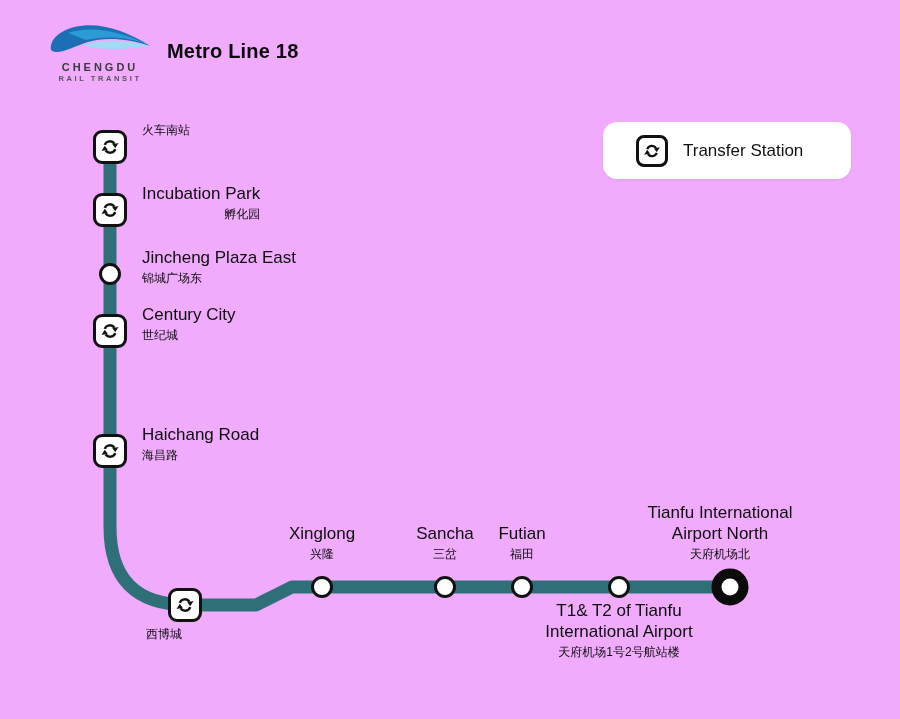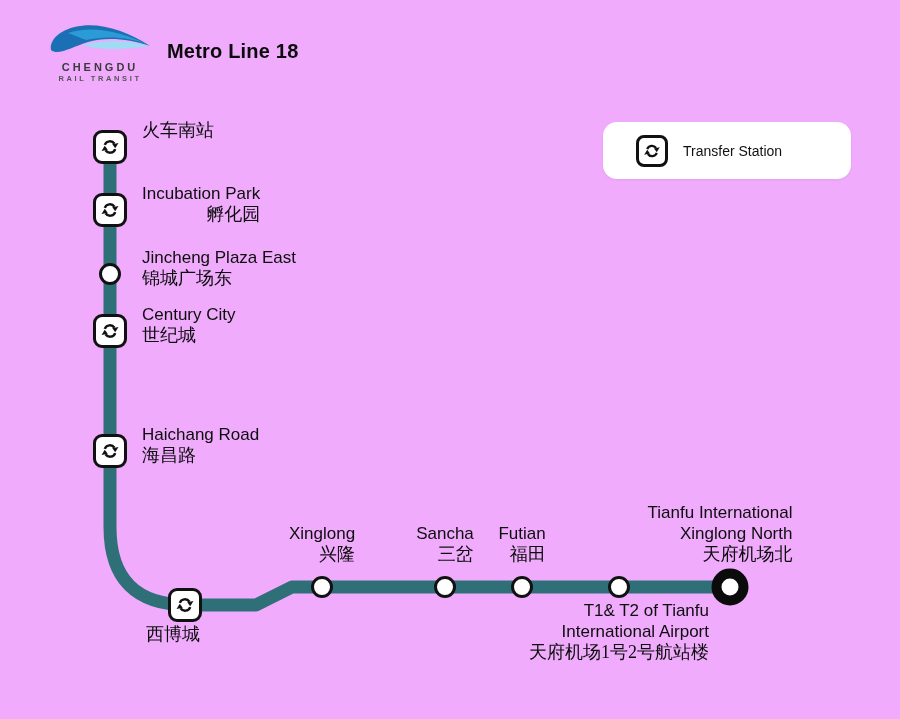--- a/index.html
+++ b/index.html
@@ -18,21 +18,21 @@
     position:absolute; left:167px; top:40px;
     font-size:20px; font-weight:700; color:#0c0c0c; letter-spacing:0.2px;
   }
   
   .legend {
     position:absolute; left:603px; top:122px; width:248px; height:57px;
     background:#ffffff; border-radius:14px;
     display:flex; align-items:center; padding-left:33px; box-sizing:border-box; gap:15px;
     box-shadow:0 1px 3px rgba(0,0,0,0.06);
   }
-  .legend-label { font-size:14px; color:#111; }
+  .legend-label { font-size:17px; color:#111; }
   
   .line-layer { position:absolute; left:0; top:0; }
   
   .marker { position:absolute; transform:translate(-50%,-50%); box-sizing:content-box; }
   .marker.transfer {
     width:28px; height:28px; background:#fff;
     border:3px solid #111; border-radius:9px;
     display:flex; align-items:center; justify-content:center;
   }
   .marker.transfer svg { width:24px; height:24px; }
@@ -45,22 +45,22 @@
     border:10px solid #0b0b0b; border-radius:50%;
   }
   .legend-marker {
     width:26px; height:26px; background:#fff; border:3px solid #111; border-radius:8px;
     display:flex; align-items:center; justify-content:center; box-sizing:content-box;
     flex:0 0 auto;
   }
   .legend-marker svg { width:22px; height:22px; }
   
   .station-label { position:absolute; font-size:17px; line-height:21px; color:#0d0d0d; white-space:nowrap; }
-  .station-label.center { text-align:right; transform:translateX(-50%); }
-  .station-label .zh { font-size:18px;font-family:Liberation Serif, serif; }
+  .station-label.center { text-align:center; transform:translateX(-50%); }
+  .station-label .zh { font-size:12px; }
 </style>
 </head>
 <body>
 
 <div class="canvas">
 
   <svg width="0" height="0" style="position:absolute" aria-hidden="true">
     <defs>
       <g id="transfer-glyph">
         <g fill="none" stroke="#111" stroke-width="2.9">
@@ -163,18 +163,18 @@
       </div>
       <div class="marker regular" style="left: 619px; top: 587px;"></div>
       <div class="station-label center" style="left: 619px; top: 600px;">
         <div class="en">T1&amp; T2 of Tianfu</div>
         <div class="en">International Airport</div>
         <div class="zh">天府机场1号2号航站楼</div>
       </div>
       <div class="marker terminal" style="left: 730px; top: 587px;"></div>
       <div class="station-label center" style="left: 720px; top: 502px;">
         <div class="en">Tianfu International</div>
-        <div class="en">Xinglong North</div>
+        <div class="en">Airport North</div>
         <div class="zh">天府机场北</div>
       </div>
     </div>
 
 </div>
 
 </body></html>

